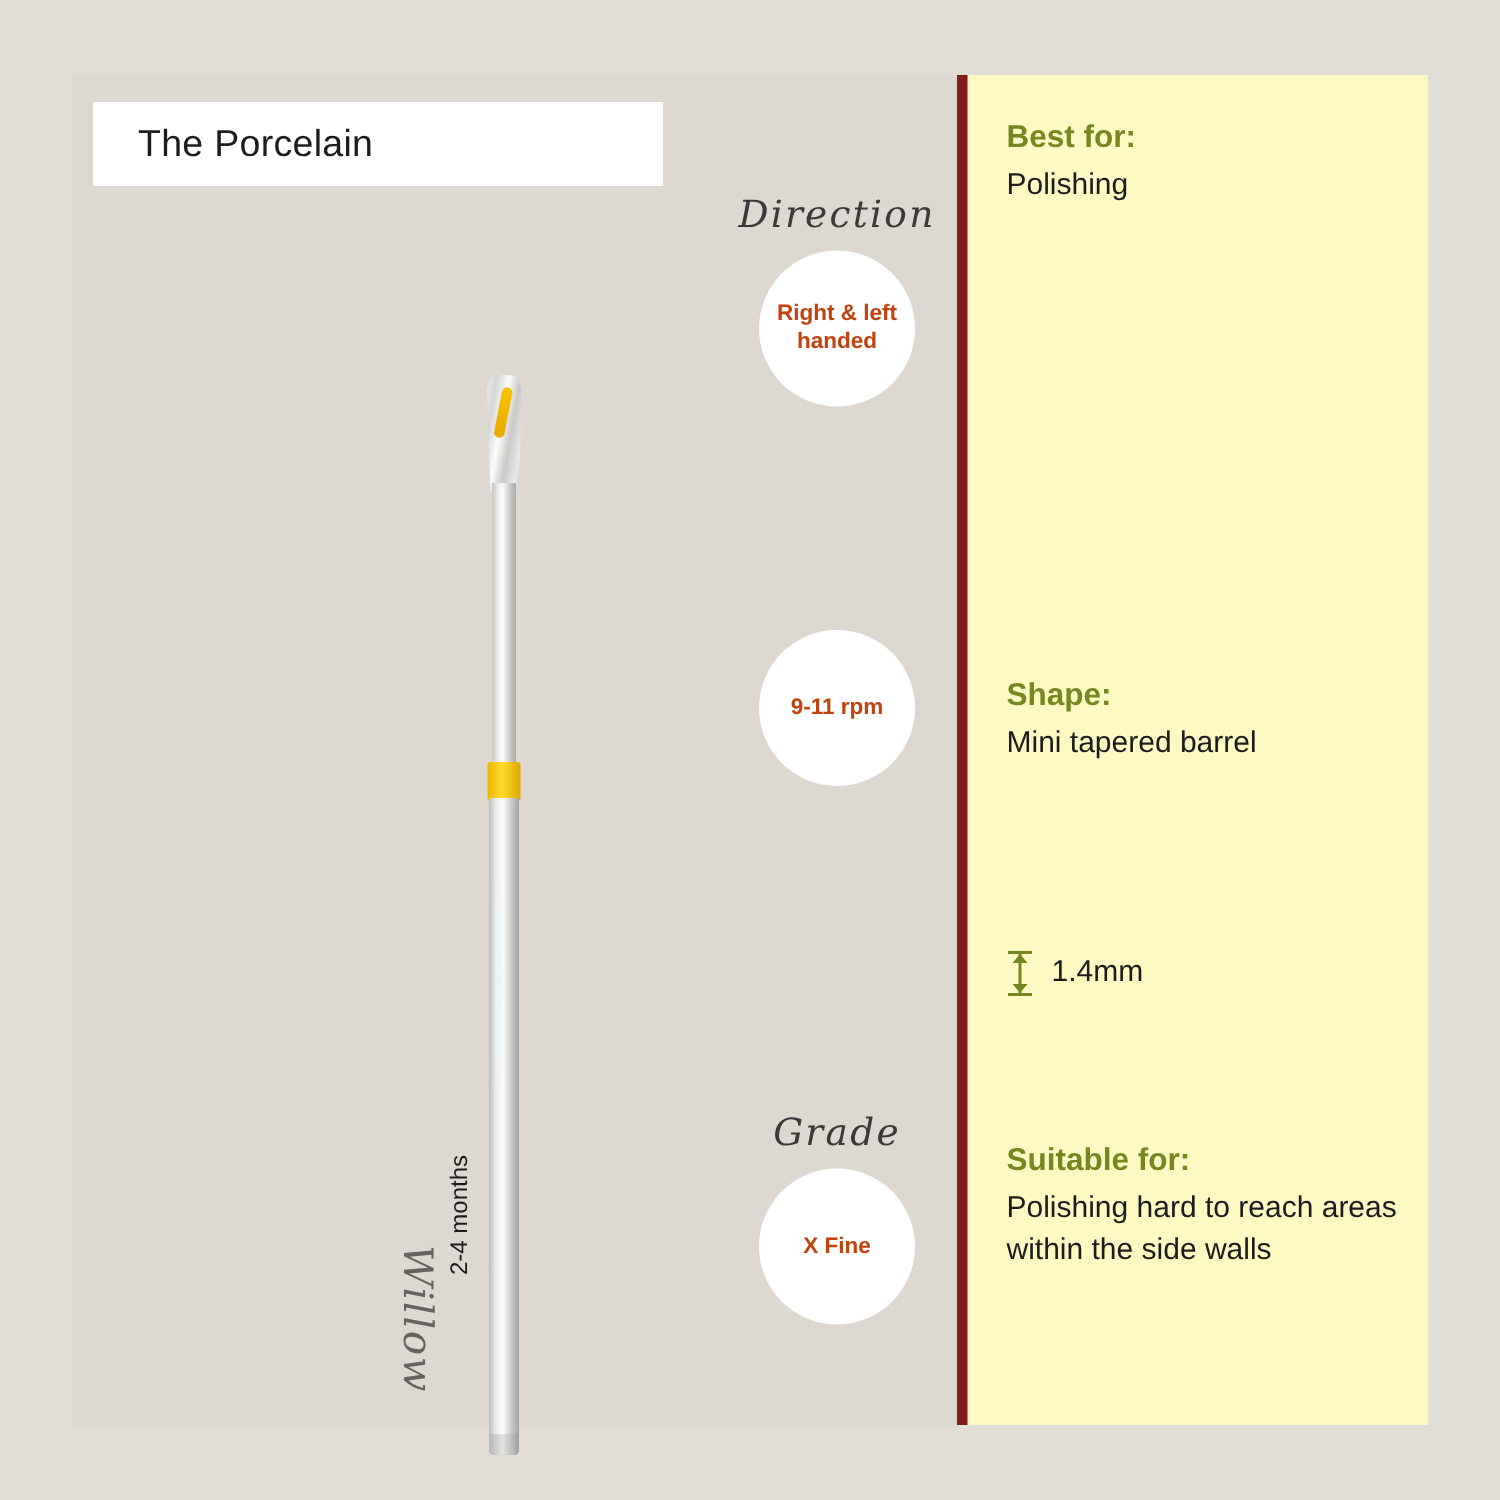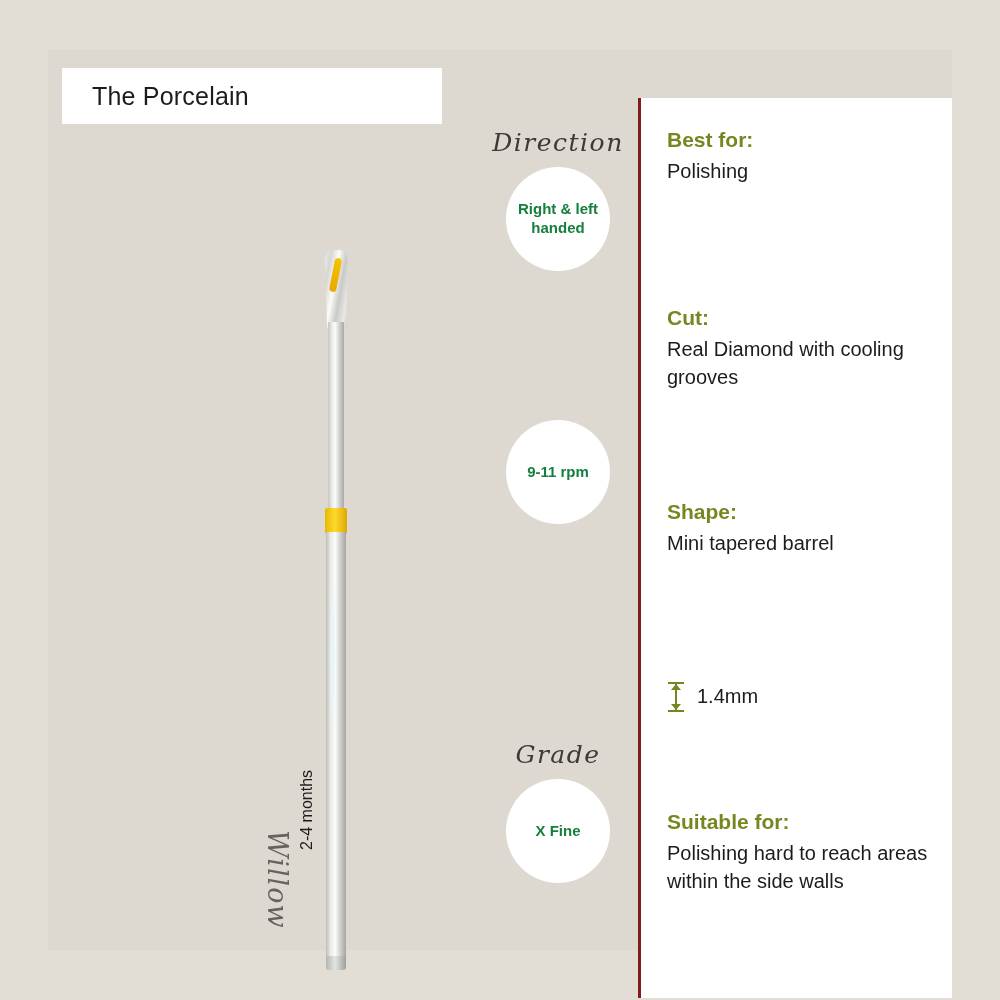--- a/index.html
+++ b/index.html
@@ -176,33 +176,32 @@
     height: 104px;
     border-radius: 50%;
     background: #ffffff;
     margin: 0 auto;
     display: flex;
     flex-direction: column;
     align-items: center;
     justify-content: center;
     font-size: 15px;
     font-weight: bold;
-    color: #15803d;
+    color: #c2410c;
     line-height: 1.25;
     text-align: center;
   }
 
   
   .right-col {
     position: relative;
     flex: 1 1 auto;
     height: 100%;
-    background: #ffffff;
-    border-left: 3px solid #7f1d1d;
-    margin-top: 48px;
+    background: #fef9c3;
+    border-left: 7px solid #7f1d1d;
   }
   .spec {
     position: absolute;
     left: 26px;
     width: 270px;
   }
   .spec-label {
     color: #77871f;
     font-weight: bold;
     font-size: 21px;
@@ -297,24 +296,20 @@
 
   </div>
 
   <div class="right-col">
 
     <div class="spec" style="top:30px;">
       <div class="spec-label">Best for:</div>
       <div class="spec-value">Polishing</div>
     </div>
 
-    <div class="spec" style="top:208px;">
-      <div class="spec-label">Cut:</div>
-      <div class="spec-value">Real Diamond with cooling grooves</div>
-    </div>
 
     <div class="spec" style="top:402px;">
       <div class="spec-label">Shape:</div>
       <div class="spec-value">Mini tapered barrel</div>
     </div>
 
     <div class="spec" style="top:584px;">
       <div class="size-row">
         <span class="size-icon">
           <span class="bar-top"></span>

